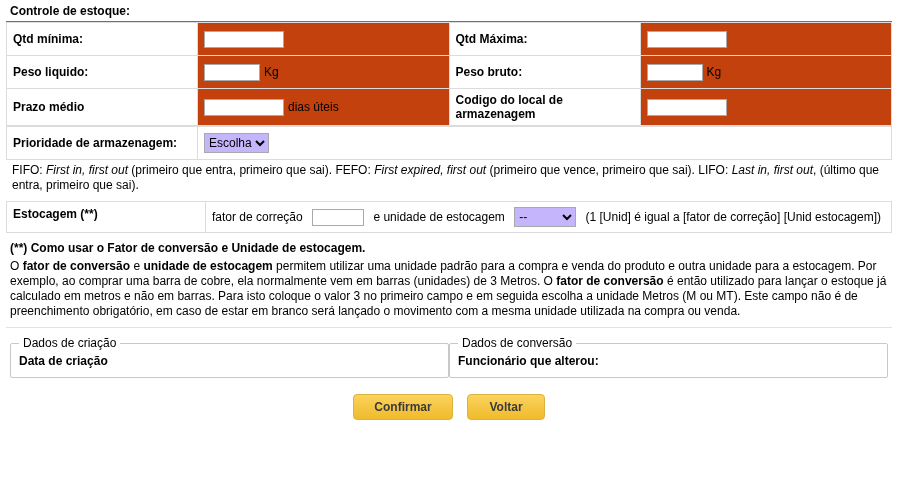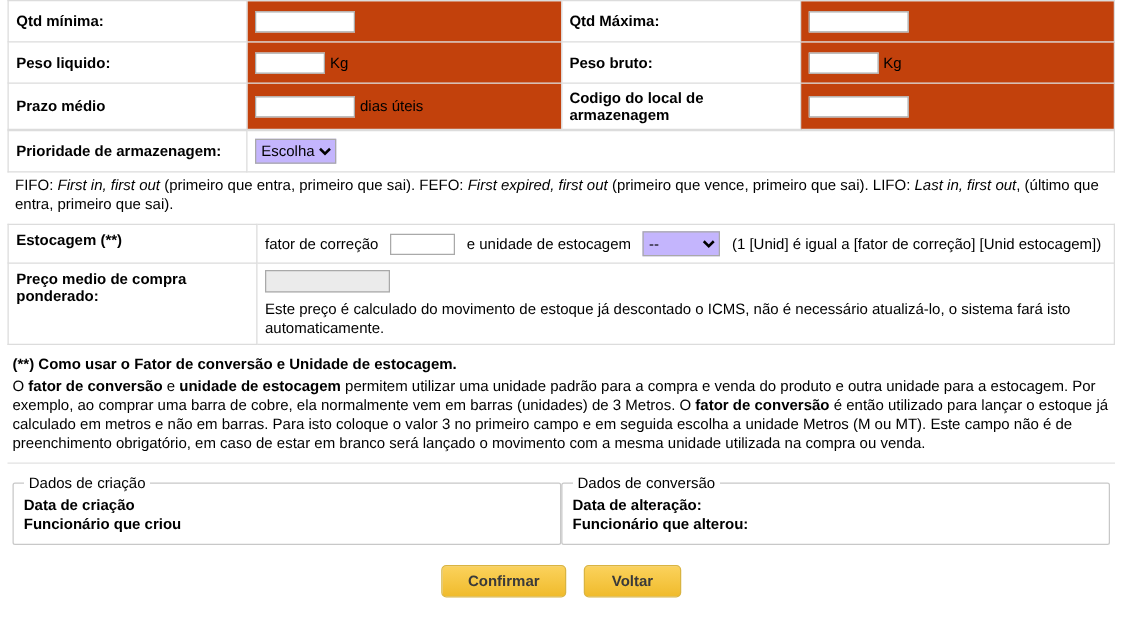--- a/index.html
+++ b/index.html
@@ -196,20 +196,21 @@
   .btn-back {
     width: 78px;
     background: linear-gradient(#fbd25c, #f0bb2c);
   }
 </style>
 </head>
 <body>
 
 <div class="page">
 
+  <div class="section-title">Controle de estoque:</div>
 
   <table class="grid">
     <tbody>
         <tr>
       <td class="label">Qtd mínima:</td>
       <td class="value">
         <input class="txt w80" type="text" value="" style="">
       </td>
       <td class="label2">Qtd Máxima:</td>
       <td class="value">
@@ -268,44 +269,35 @@
       <td class="est-body">
         <span>fator de correção</span>
         <input class="txt w52" type="text" style="margin: 0px 6px;" value="">
         <span>e unidade de estocagem</span>
         <select class="sel" style="width:62px;margin:0 6px;">
           <option>--</option>
         </select>
         <span>(1 [Unid] é igual a [fator de correção] [Unid estocagem])</span>
       </td>
     </tr>
-    <tr>
-      <td class="lbl-est" style="vertical-align:top;">Preço medio de compra ponderado:</td>
-      <td>
-        <input class="readonly" type="text" readonly="" value="" style="">
-        <div class="preco-help">Este preço é calculado do movimento de estoque já descontado o ICMS, não é necessário atualizá-lo, o sistema fará isto automaticamente.</div>
-      </td>
-    </tr>
   </tbody>
     </table>
 
   <div class="explain-title">(**) Como usar o Fator de conversão e Unidade de estocagem.</div>
   <div class="explain-body">
     <span>O </span><b>fator de conversão</b><span> e </span><b>unidade de estocagem</b><span> permitem utilizar uma unidade padrão para a compra e venda do produto e outra unidade para a estocagem. Por exemplo, ao comprar uma barra de cobre, ela normalmente vem em barras (unidades) de 3 Metros. O </span><b>fator de conversão</b><span> é então utilizado para lançar o estoque já calculado em metros e não em barras. Para isto coloque o valor 3 no primeiro campo e em seguida escolha a unidade Metros (M ou MT). Este campo não é de preenchimento obrigatório, em caso de estar em branco será lançado o movimento com a mesma unidade utilizada na compra ou venda.</span>
   </div>
 
   <div class="fs-row">
     <fieldset class="box">
       <legend>Dados de criação</legend>
       <div class="fs-line">Data de criação</div>
-      <div class="fs-line">Funcionário que criou</div>
     </fieldset>
     <fieldset class="box">
       <legend>Dados de conversão</legend>
-      <div class="fs-line">Data de alteração:</div>
       <div class="fs-line">Funcionário que alterou:</div>
     </fieldset>
   </div>
 
   <div class="btn-row">
     <button class="btn btn-confirm">Confirmar</button>
     <button class="btn btn-back">Voltar</button>
   </div>
 
 </div>

